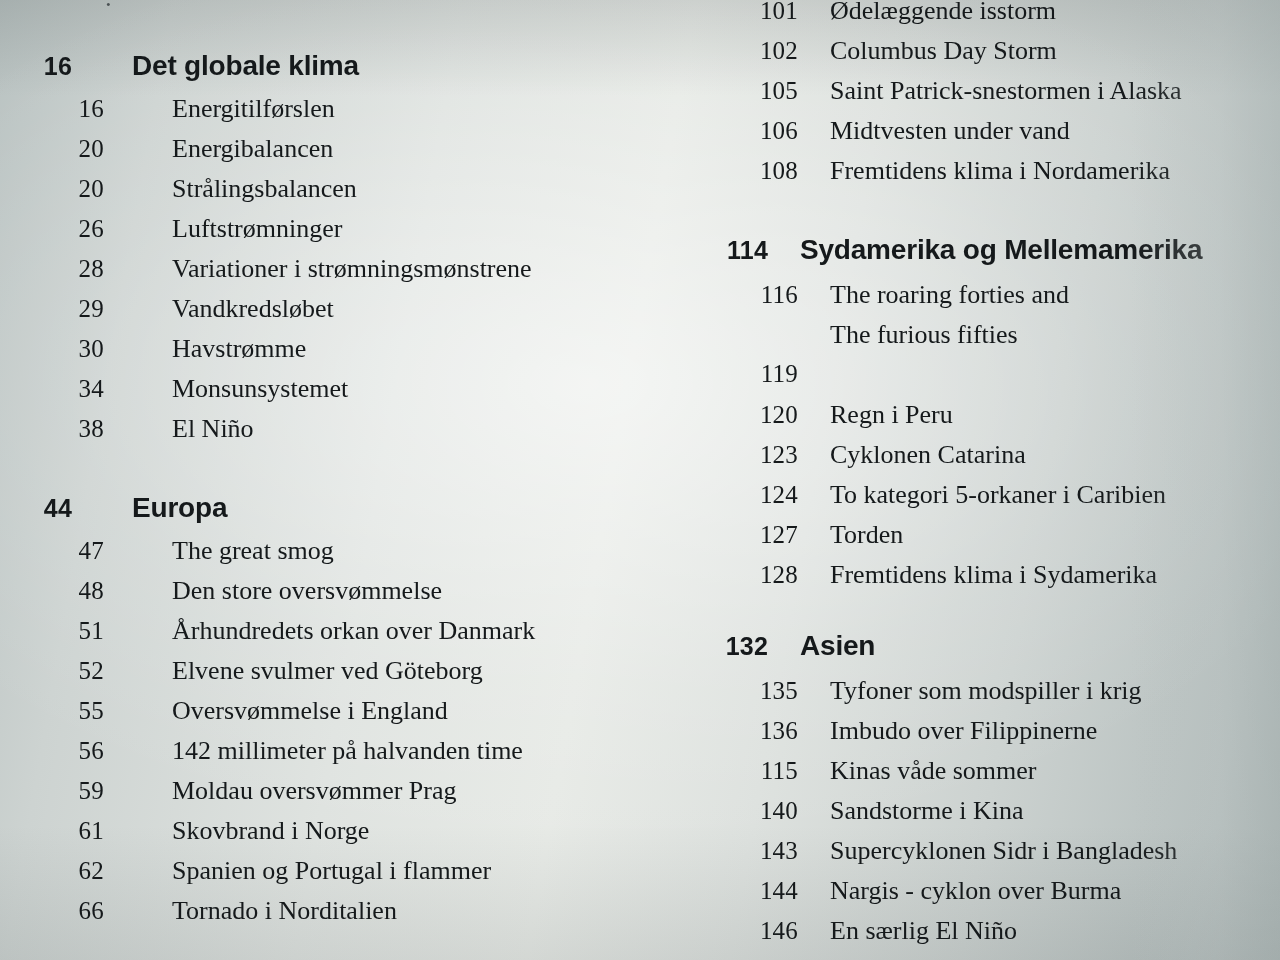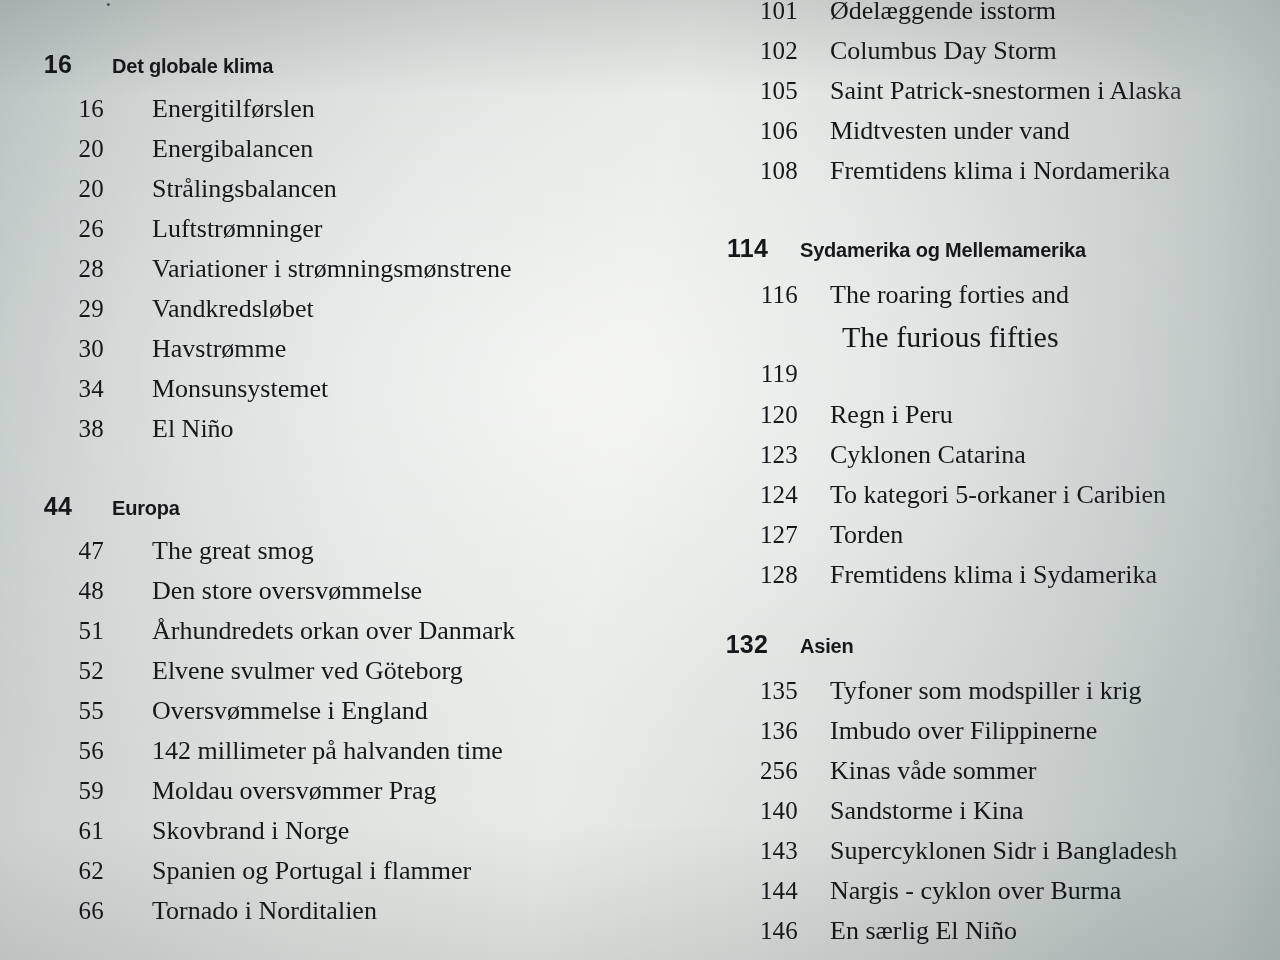--- a/index.html
+++ b/index.html
@@ -67,49 +67,49 @@
   }
 
   
   .chapter .num {
     font-weight: bold;
     font-size: 25px;
     font-family: "Liberation Sans", sans-serif;
   }
   .chapter .label {
     font-weight: bold;
-    font-size: 20px;
+    font-size: 28px;
     font-family: "Liberation Sans", sans-serif;
     letter-spacing: -0.2px;
   }
   
   .entry .num {
     font-size: 25px;
   }
   .entry .label {
     font-size: 26px;
   }
 
   
   .col-left .chapter .num { width: 72px; }
   .col-left .chapter .label { margin-left: 40px; }
   .col-left .entry .num { width: 104px; }
   .col-left .entry .label { margin-left: 48px; }
-  .col-left .row { height: 40px; }
+  .col-left .row { height: 40px; gap: 20px; }
   .col-left .chapter { height: 44px; }
 
   
   .col-right .chapter .num { width: 62px; }
   .col-right .chapter .label { margin-left: 32px; }
   .col-right .entry .num { width: 92px; }
   .col-right .entry .label { margin-left: 32px; }
   .col-right .row { height: 40px; }
   .col-right .chapter { height: 46px; }
   .col-right .cont .num { width: 92px; }
-  .col-right .cont .label { margin-left: 44px; font-size: 30px; }
+  .col-right .cont .label { margin-left: 32px; font-size: 26px; }
 
   
   #left-block {
     position: absolute;
     top: 50px;
     left: 0;
   }
   #right-block {
     position: absolute;
     top: -4px;
@@ -330,21 +330,21 @@
           </div>
           <div class="row entry">
             <span class="num">135</span>
             <span class="label">Tyfoner som modspiller i krig</span>
           </div>
           <div class="row entry">
             <span class="num">136</span>
             <span class="label">Imbudo over Filippinerne</span>
           </div>
           <div class="row entry">
-            <span class="num">256</span>
+            <span class="num">115</span>
             <span class="label">Kinas våde sommer</span>
           </div>
           <div class="row entry">
             <span class="num">140</span>
             <span class="label">Sandstorme i Kina</span>
           </div>
           <div class="row entry">
             <span class="num">143</span>
             <span class="label">Supercyklonen Sidr i Bangladesh</span>
           </div>

